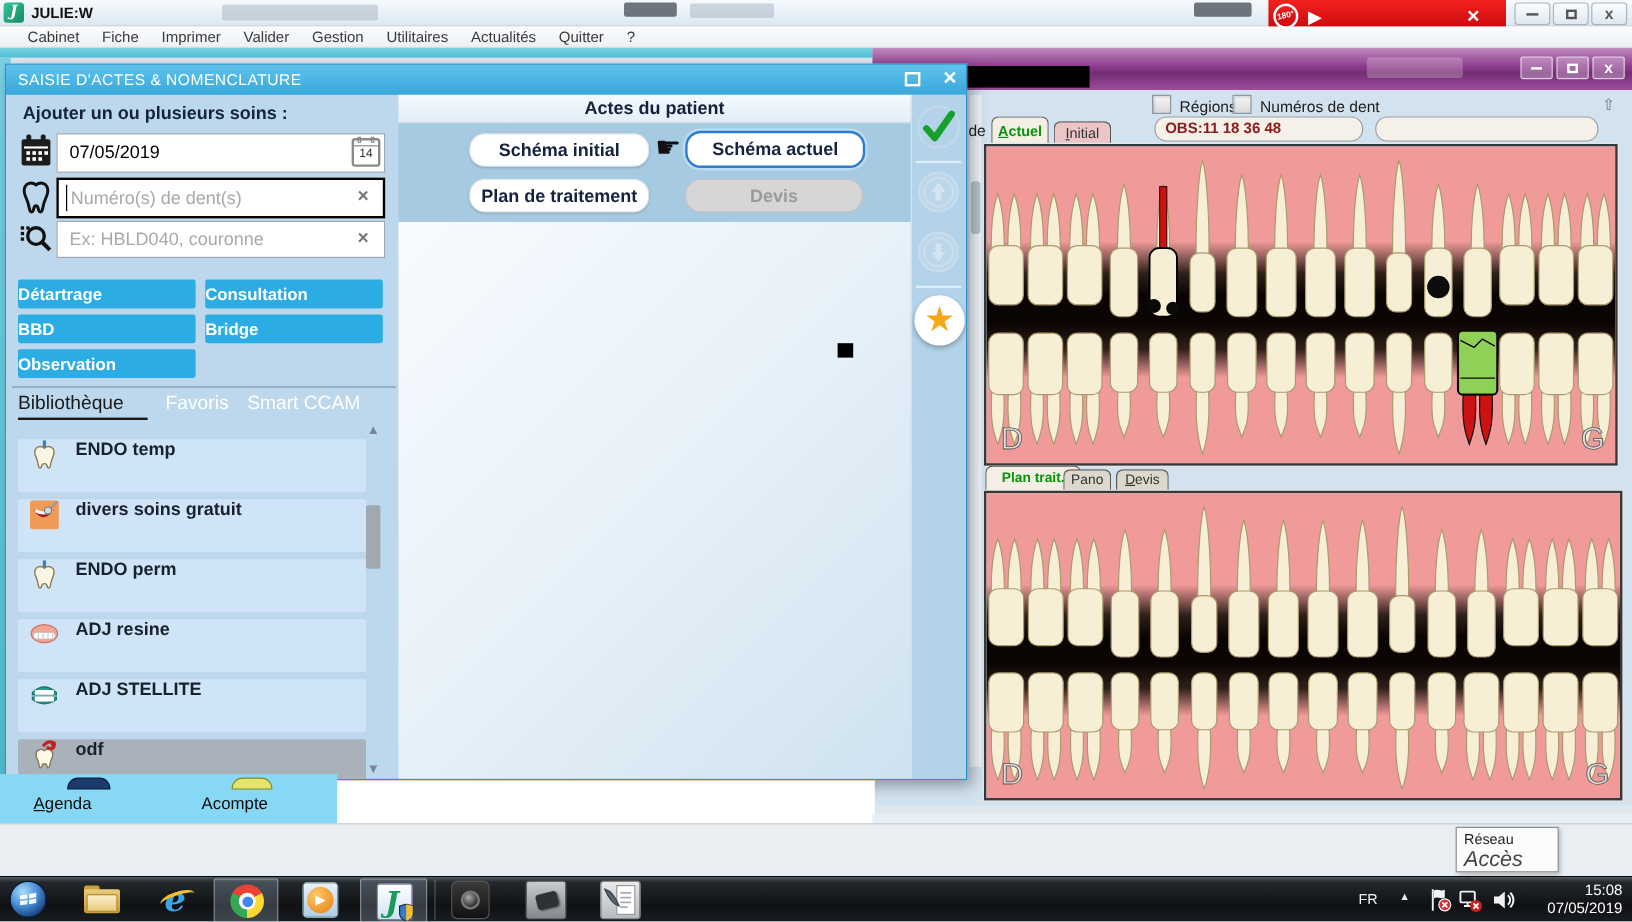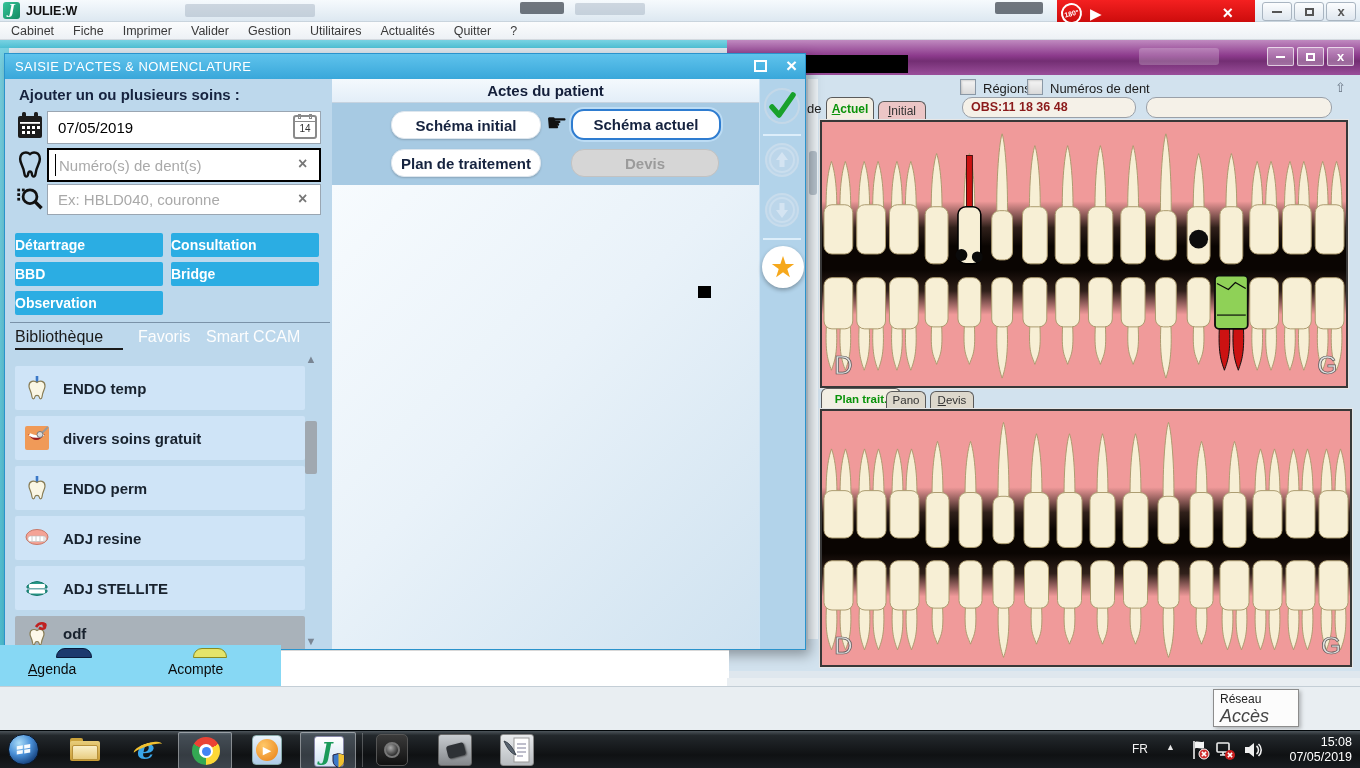--- a/index.html
+++ b/index.html
@@ -5,21 +5,21 @@
 *{margin:0;padding:0;box-sizing:border-box}
 html,body{width:1360px;height:768px;overflow:hidden}
 body{font-family:"Liberation Sans",sans-serif;position:relative;background:#dfe7ee;font-size:13px}
 .abs{position:absolute}
 
 .titlebar{left:0;top:0;width:1360px;height:22px;background:linear-gradient(#f6fafd,#dde8f1);border-bottom:1px solid #c9d4dd}
 .julie-logo{left:3px;top:2px;width:17px;height:17px;background:linear-gradient(135deg,#35c49a,#148a62);border-radius:3px;color:#fff;font:italic bold 13px "DejaVu Serif",serif;text-align:center;line-height:16px}
 .app-title{left:26px;top:4px;font-weight:bold;color:#111;font-size:12.5px}
 .blob{background:rgba(150,165,182,.4);border-radius:2px}
 .blob-dark{background:rgba(40,48,58,.65);border-radius:2px}
-.menubar{left:0;top:22px;width:1360px;height:18px;background:linear-gradient(#fbfcfd,#edf1f5);border-bottom:1px solid #d3d9df;display:flex;align-items:center;padding-left:8px;gap:13px}
+.menubar{left:0;top:22px;width:1360px;height:18px;background:linear-gradient(#fbfcfd,#edf1f5);border-bottom:1px solid #d3d9df;display:flex;align-items:center;padding-left:20px;gap:13px}
 .menubar span{font-size:12.5px;color:#3a3a3a;padding:0 3px;cursor:default}
 
 .red-banner{left:1057px;top:0;width:198px;height:27px;background:linear-gradient(#f42020,#c40808);display:flex;align-items:center}
 .banner-logo{width:21px;height:21px;border:2px solid #fff;border-radius:50%;color:#fff;font-size:7px;font-weight:bold;text-align:center;line-height:17px;margin-left:4px;transform:rotate(-12deg)}
 .banner-play{color:#fff;font-size:15px;margin-left:8px}
 .banner-close{position:absolute;right:22px;color:#fff;font-size:18px;font-weight:bold;line-height:27px}
 .winbtn{width:30px;height:19px;background:linear-gradient(#fcfdfe,#dfe7ef);border:1px solid #a9b5c1;border-radius:3px;display:inline-flex;align-items:center;justify-content:center;color:#555}
 
 .cyan{background:linear-gradient(#79d2e2,#4fc0d4)}
 .julie-bottom{left:0;top:645px;width:281px;height:41px;background:#87d8f4}
@@ -30,21 +30,21 @@
 .dlg-titlebar{left:0;top:0;width:800px;height:25px;background:linear-gradient(#5fc3ec,#39a7da)}
 .dlg-title{left:10px;top:5px;color:#fff;font-size:13px;letter-spacing:.4px}
 .dlg-max{left:749px;top:6px;width:13px;height:12px;border:2px solid #fff}
 .dlg-close{left:781px;top:1px;color:#fff;font-size:19px;font-weight:bold}
 .add-label{left:14px;top:32px;font-size:15px;font-weight:bold;color:#16233f}
 .field{background:#fff;border:1px solid #9aa6b2;font-size:15px;color:#000;padding-left:10px;font-family:"Liberation Sans",sans-serif}
 .field::placeholder{color:#a9a9a9}
 .clear-x{color:#777;font-size:16px;font-weight:bold}
 .qbtn{width:148px;height:24px;background:#2bade3;color:#fff;font-weight:bold;font-size:14px;text-align:left;line-height:24px;border-radius:2px;cursor:pointer}
 .lib-tab{font-size:16px;font-weight:normal}
-.litem{left:10px;width:290px;height:44px;background:#cfe4f7;border-radius:2px;display:flex;align-items:center;gap:13px;padding-left:9px;font-size:15px;font-weight:bold;color:#18222e;cursor:pointer}
+.litem{left:10px;width:290px;height:44px;background:#cfe4f7;border-radius:2px;display:flex;align-items:flex-start;gap:13px;padding-left:9px;font-size:15px;font-weight:bold;color:#18222e;cursor:pointer}
 .scroll-arrow{color:#7a8694;font-size:11px;width:16px;text-align:center}
 
 .actes-header{left:327px;top:25px;width:427px;height:24px;background:linear-gradient(#f4f9fd,#e3eef8);border-bottom:1px solid #c6d3e0;text-align:center;font-weight:bold;font-size:15px;color:#141f3a;line-height:24px}
 .btn-zone{left:327px;top:49px;width:427px;height:82px;background:#a7cae3}
 .wbtn{background:#fff;border-radius:13px;font-weight:bold;font-size:15px;color:#16233f;display:flex;align-items:center;justify-content:center;border:1px solid #dde6ee;box-shadow:0 1px 2px rgba(0,0,0,.18);cursor:pointer}
 .wbtn-sel{border:2px solid #2e7cd0;box-shadow:0 0 0 2px #bcdcf4}
 .wbtn-dis{background:#d6d6d6;color:#9b9b9b;border:1px solid #c2c2c2;box-shadow:none}
 .content-area{left:327px;top:131px;width:427px;height:464px;background:linear-gradient(135deg,#f7fbfe 0%,#e9f2f9 45%,#cfe2f0 100%)}
 .side-toolbar{left:754px;top:25px;width:46px;height:570px;background:#b2d3ea;border-left:1px solid #cfe4f4}
 .ring-btn{width:36px;height:36px}

